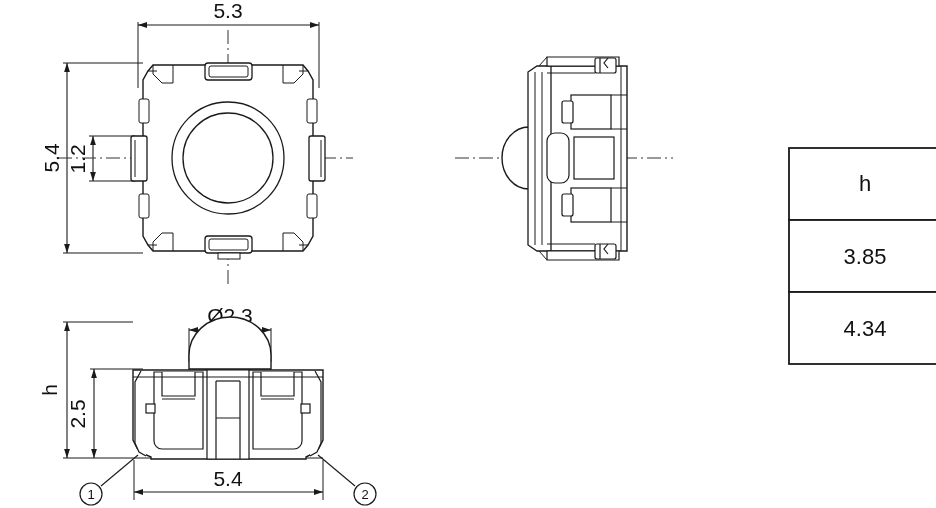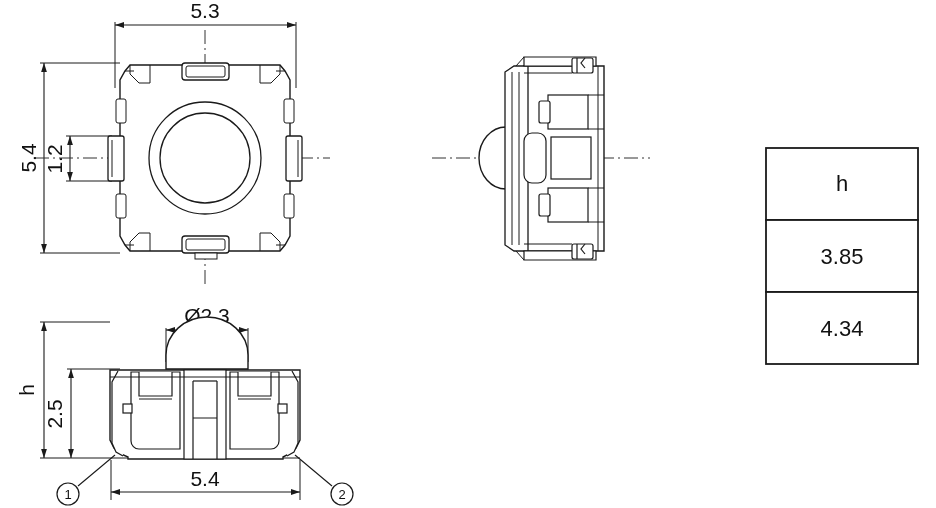--- a/index.html
+++ b/index.html
@@ -12,20 +12,21 @@
     height: 508px;
     position: relative;
     overflow: hidden;
     font-family: "Liberation Sans", sans-serif;
   }
   #drawing-root {
     position: absolute;
     top: 0; left: 0;
     width: 772px;
     height: 508px;
+    padding-left: 23px;
   }
   svg { display: block; }
   .dim-text {
     font-family: "Liberation Sans", sans-serif;
     font-size: 21px;
     fill: #111111;
   }
   .tbl-text {
     font-family: "Liberation Sans", sans-serif;
     font-size: 22px;

